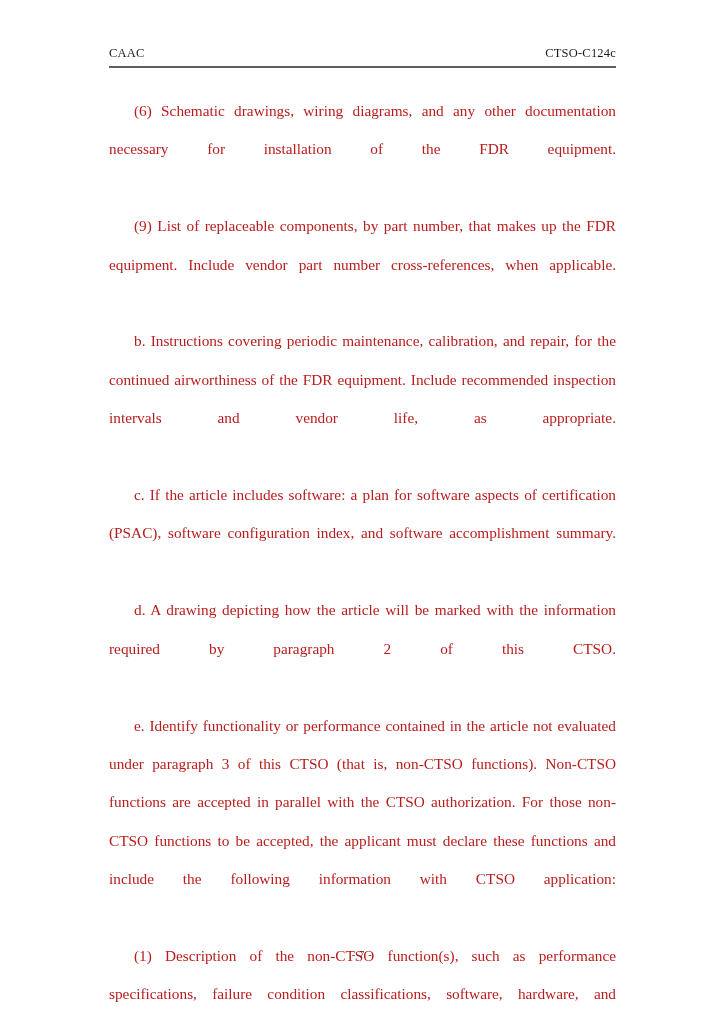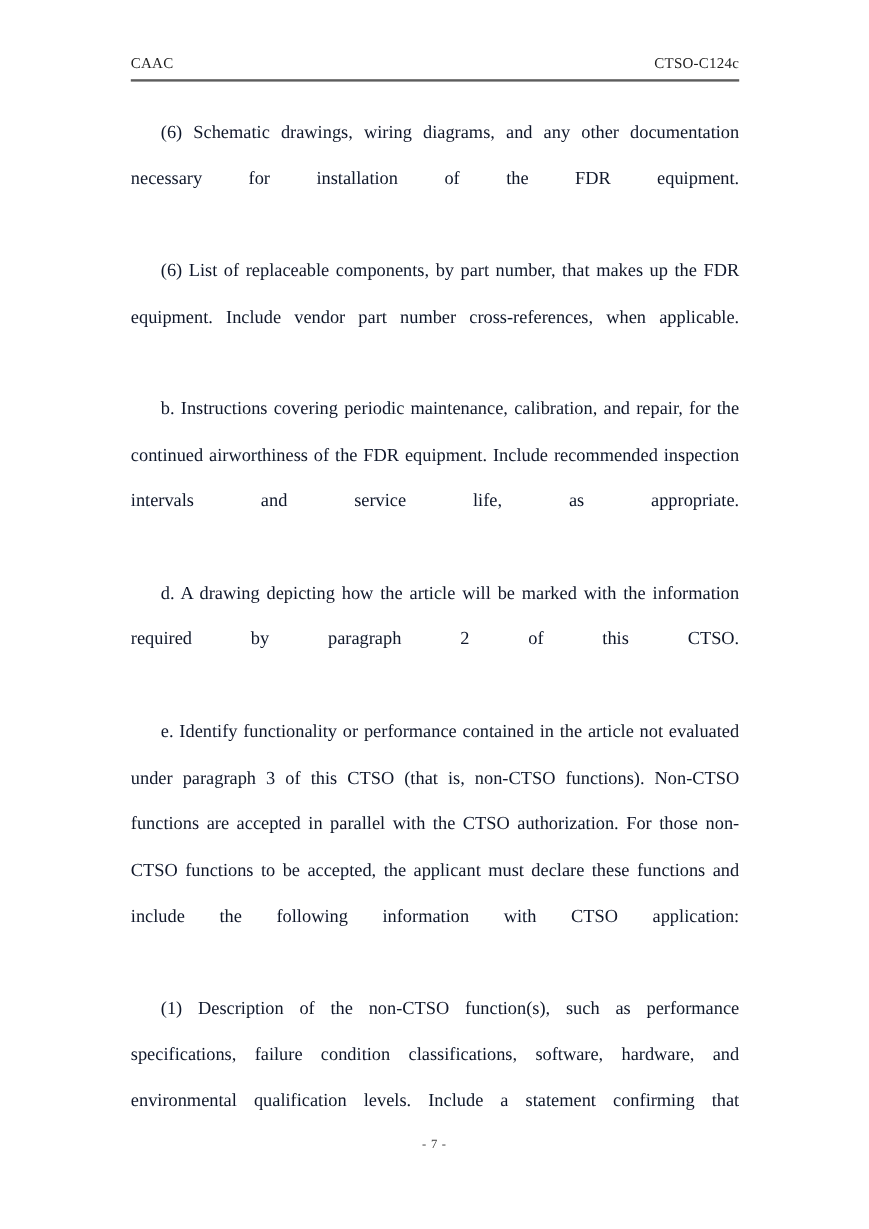--- a/index.html
+++ b/index.html
@@ -60,21 +60,21 @@
   }
 
   p.para {
     margin: 0;
     padding: 0;
     text-align: justify;
     text-justify: inter-word;
     font-size: 15.3px;
     line-height: 38.4px;
     text-indent: 25px;
-    color: #0f172a;
+    color: #b91c1c;
     word-spacing: 0.2px;
   }
   
   p.para::after {
     content: "";
     display: inline-block;
     width: 100%;
   }
 
   
@@ -97,22 +97,23 @@
 
   <div class="running-head">
     <span class="rh-left">CAAC</span>
     <span class="rh-right">CTSO-C124c</span>
   </div>
 
   <div class="head-rule"></div>
 
   <div class="body-col">
     <p class="para">(6) Schematic drawings, wiring diagrams, and any other documentation necessary for installation of the FDR equipment.</p>
-    <p class="para">(6) List of replaceable components, by part number, that makes up the FDR equipment. Include vendor part number cross-references, when applicable.</p>
-    <p class="para">b. Instructions covering periodic maintenance, calibration, and repair, for the continued airworthiness of the FDR equipment. Include recommended inspection intervals and service life, as appropriate.</p>
+    <p class="para">(9) List of replaceable components, by part number, that makes up the FDR equipment. Include vendor part number cross-references, when applicable.</p>
+    <p class="para">b. Instructions covering periodic maintenance, calibration, and repair, for the continued airworthiness of the FDR equipment. Include recommended inspection intervals and vendor life, as appropriate.</p>
+    <p class="para">c. If the article includes software: a plan for software aspects of certification (PSAC), software configuration index, and software accomplishment summary.</p>
     <p class="para">d. A drawing depicting how the article will be marked with the information required by paragraph 2 of this CTSO.</p>
     <p class="para">e. Identify functionality or performance contained in the article not evaluated under paragraph 3 of this CTSO (that is, non-CTSO functions). Non-CTSO functions are accepted in parallel with the CTSO authorization. For those non-CTSO functions to be accepted, the applicant must declare these functions and include the following information with CTSO application:</p>
     <p class="para">(1) Description of the non-CTSO function(s), such as performance specifications, failure condition classifications, software, hardware, and environmental qualification levels. Include a statement confirming that</p>
   </div>
 
   <div class="folio">- 7 -</div>
 
 </div>
 
 </body></html>

